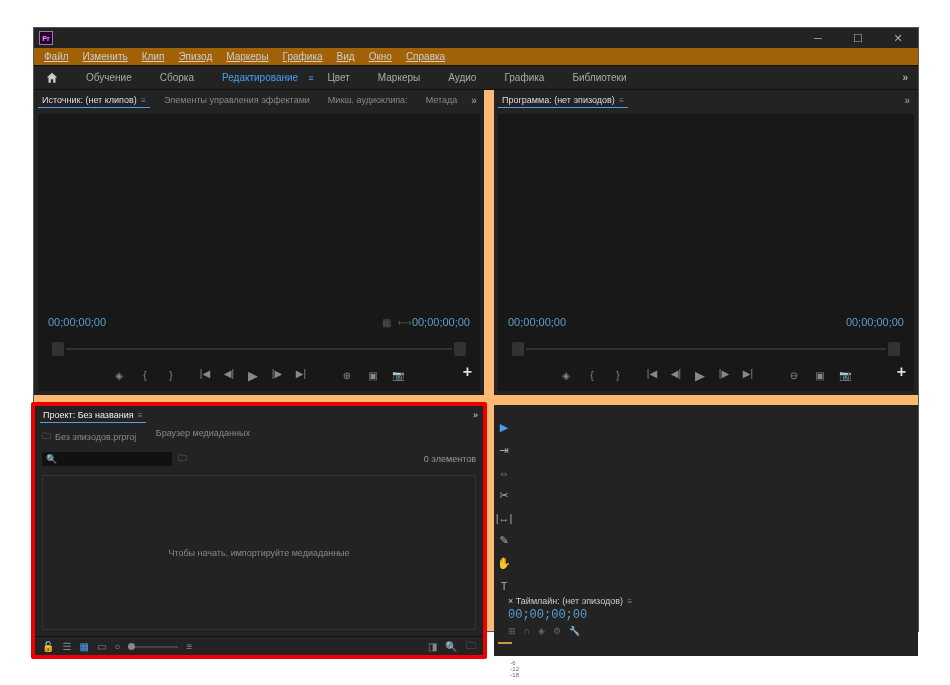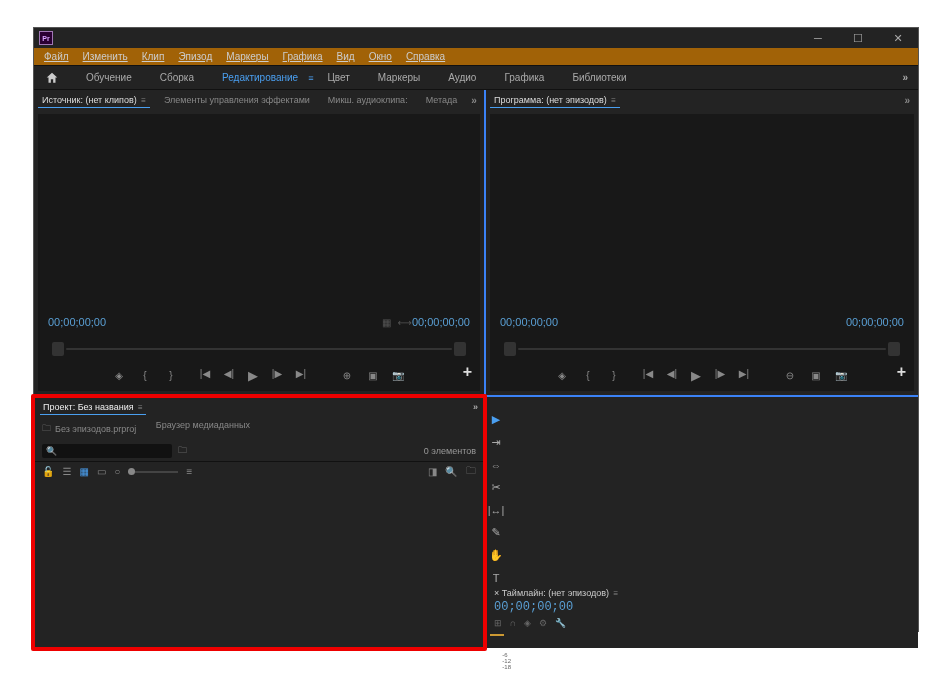--- a/index.html
+++ b/index.html
@@ -11,21 +11,21 @@
 .win-btn { width:40px; height:20px; display:flex; align-items:center; justify-content:center; color:#aaa; font-size:11px; }
 .menubar { height:18px; background:#a16207; display:flex; align-items:center; padding-left:4px; font-size:10px; color:#ccc; gap:2px; border-bottom:1px solid #111; }
 .menu-item { padding:1px 6px; }
 .menu-item u { text-decoration:underline; }
 .workspace-bar { height:24px; background:#232323; display:flex; align-items:center; padding-left:8px; font-size:10px; color:#aaa; border-bottom:1px solid #111; }
 .home-btn { width:20px; height:18px; display:flex; align-items:center; justify-content:center; margin-right:10px; }
 .ws-tab { padding:3px 14px; color:#aaa; }
 .ws-tab.active { color:#4a9ff0; }
 .ws-menu-icon { color:#4a9ff0; font-size:9px; margin-left:-4px; }
 .ws-overflow { margin-left:auto; padding:4px 10px; color:#aaa; font-weight:bold; }
-.content { position:absolute; top:62px; left:0; right:0; bottom:0; display:grid; grid-template-columns:450px 1fr; grid-template-rows:305px 1fr; gap:2px; background:#3b82f6; }
+.content { position:absolute; top:62px; left:0; right:0; bottom:0; display:grid; grid-template-columns:450px 1fr; grid-template-rows:305px 1fr; gap:10px; background:#fdba74; }
 .panel { background:#232323; display:flex; flex-direction:column; position:relative; }
 .panel-tabs { height:20px; display:flex; align-items:center; font-size:9px; color:#999; padding:0 4px; gap:10px; }
 .tab { padding:2px 4px; color:#888; white-space:nowrap; }
 .tab.active { color:#ddd; border-bottom:1px solid #4a9ff0; }
 .tab-menu { font-size:8px; color:#888; margin-left:2px; }
 .overflow-r { margin-left:auto; font-weight:bold; color:#888; font-size:10px; padding-right:4px; }
 .panel-body { flex:1; position:relative; background:#181818; margin:4px; }
 .tc-row { position:absolute; bottom:60px; left:0; right:0; height:18px; display:flex; align-items:center; padding:0 10px; font-size:11px; color:#5a9fd4; font-family:'Courier New',monospace; }
 .tc-left { flex:1; }
 .snap-ic { display:flex; gap:6px; color:#555; font-size:10px; }
@@ -59,21 +59,21 @@
 .pf-ic { color:#888; font-size:10px; }
 .pf-ic.green { color:#5c5; }
 .pf-slider { width:50px; height:2px; background:#444; position:relative; }
 .pf-knob { width:7px; height:7px; border-radius:50%; background:#888; position:absolute; left:0; top:-3px; }
 
 
 .timeline-panel { display:flex; }
 .tool-col { width:20px; background:#232323; display:flex; flex-direction:column; align-items:center; padding-top:16px; gap:10px; }
 .tool-ic { color:#aaa; font-size:11px; }
 .tool-ic.sel { color:#4a9ff0; }
-.tl-main { flex:1; display:flex; flex-direction:column; }
+.tl-main { flex:1; display:flex; flex-direction:column;margin-left:6px; }
 .tl-header { height:44px; padding:4px 8px; font-size:9px; color:#999; display:flex; flex-direction:column; gap:2px; }
 .tl-tab { color:#ccc; font-size:9px; }
 .tl-tc { font-size:12px; color:#5a9fd4; font-family:'Courier New',monospace; }
 .tl-icons { display:flex; gap:8px; color:#666; font-size:9px; margin-top:2px; }
 .tl-body { flex:1; margin:4px 2px 4px 4px; display:flex; align-items:center; justify-content:center; font-size:9px; color:#888; background:#202020; }
 .meters { width:26px; background:#232323; position:relative; padding-top:20px; }
 .meter-track { position:absolute; left:4px; right:8px; top:20px; bottom:8px; background:#151515; }
 .meter-ticks { position:absolute; right:0; top:20px; bottom:8px; display:flex; flex-direction:column; justify-content:space-between; font-size:6px; color:#666; padding:4px 1px; }
 .gold-line { position:absolute; left:4px; right:8px; bottom:12px; height:2px; background:#cc9933; }
 svg { display:block; }
@@ -218,20 +218,23 @@
           <span>🗀</span>
           <span>Без эпизодов.prproj</span>
         </div>
         <div class="proj-search-row">
           <div class="proj-search">
             <span>🔍</span>
           </div>
           <span>🗀</span>
           <span class="proj-count">0 элементов</span>
         </div>
+        <div class="proj-drop">
+          <span>Чтобы начать, импортируйте медиаданные</span>
+        </div>
         <div class="proj-footer">
           <span class="pf-ic green">🔓</span>
           <span class="pf-ic">☰</span>
           <span class="pf-ic" style="color:#4a9ff0">▦</span>
           <span class="pf-ic">▭</span>
           <span class="pf-ic">○</span>
           <div class="pf-slider">
               <div class="pf-knob"></div>
             </div>
           <span class="pf-ic">≡</span>

